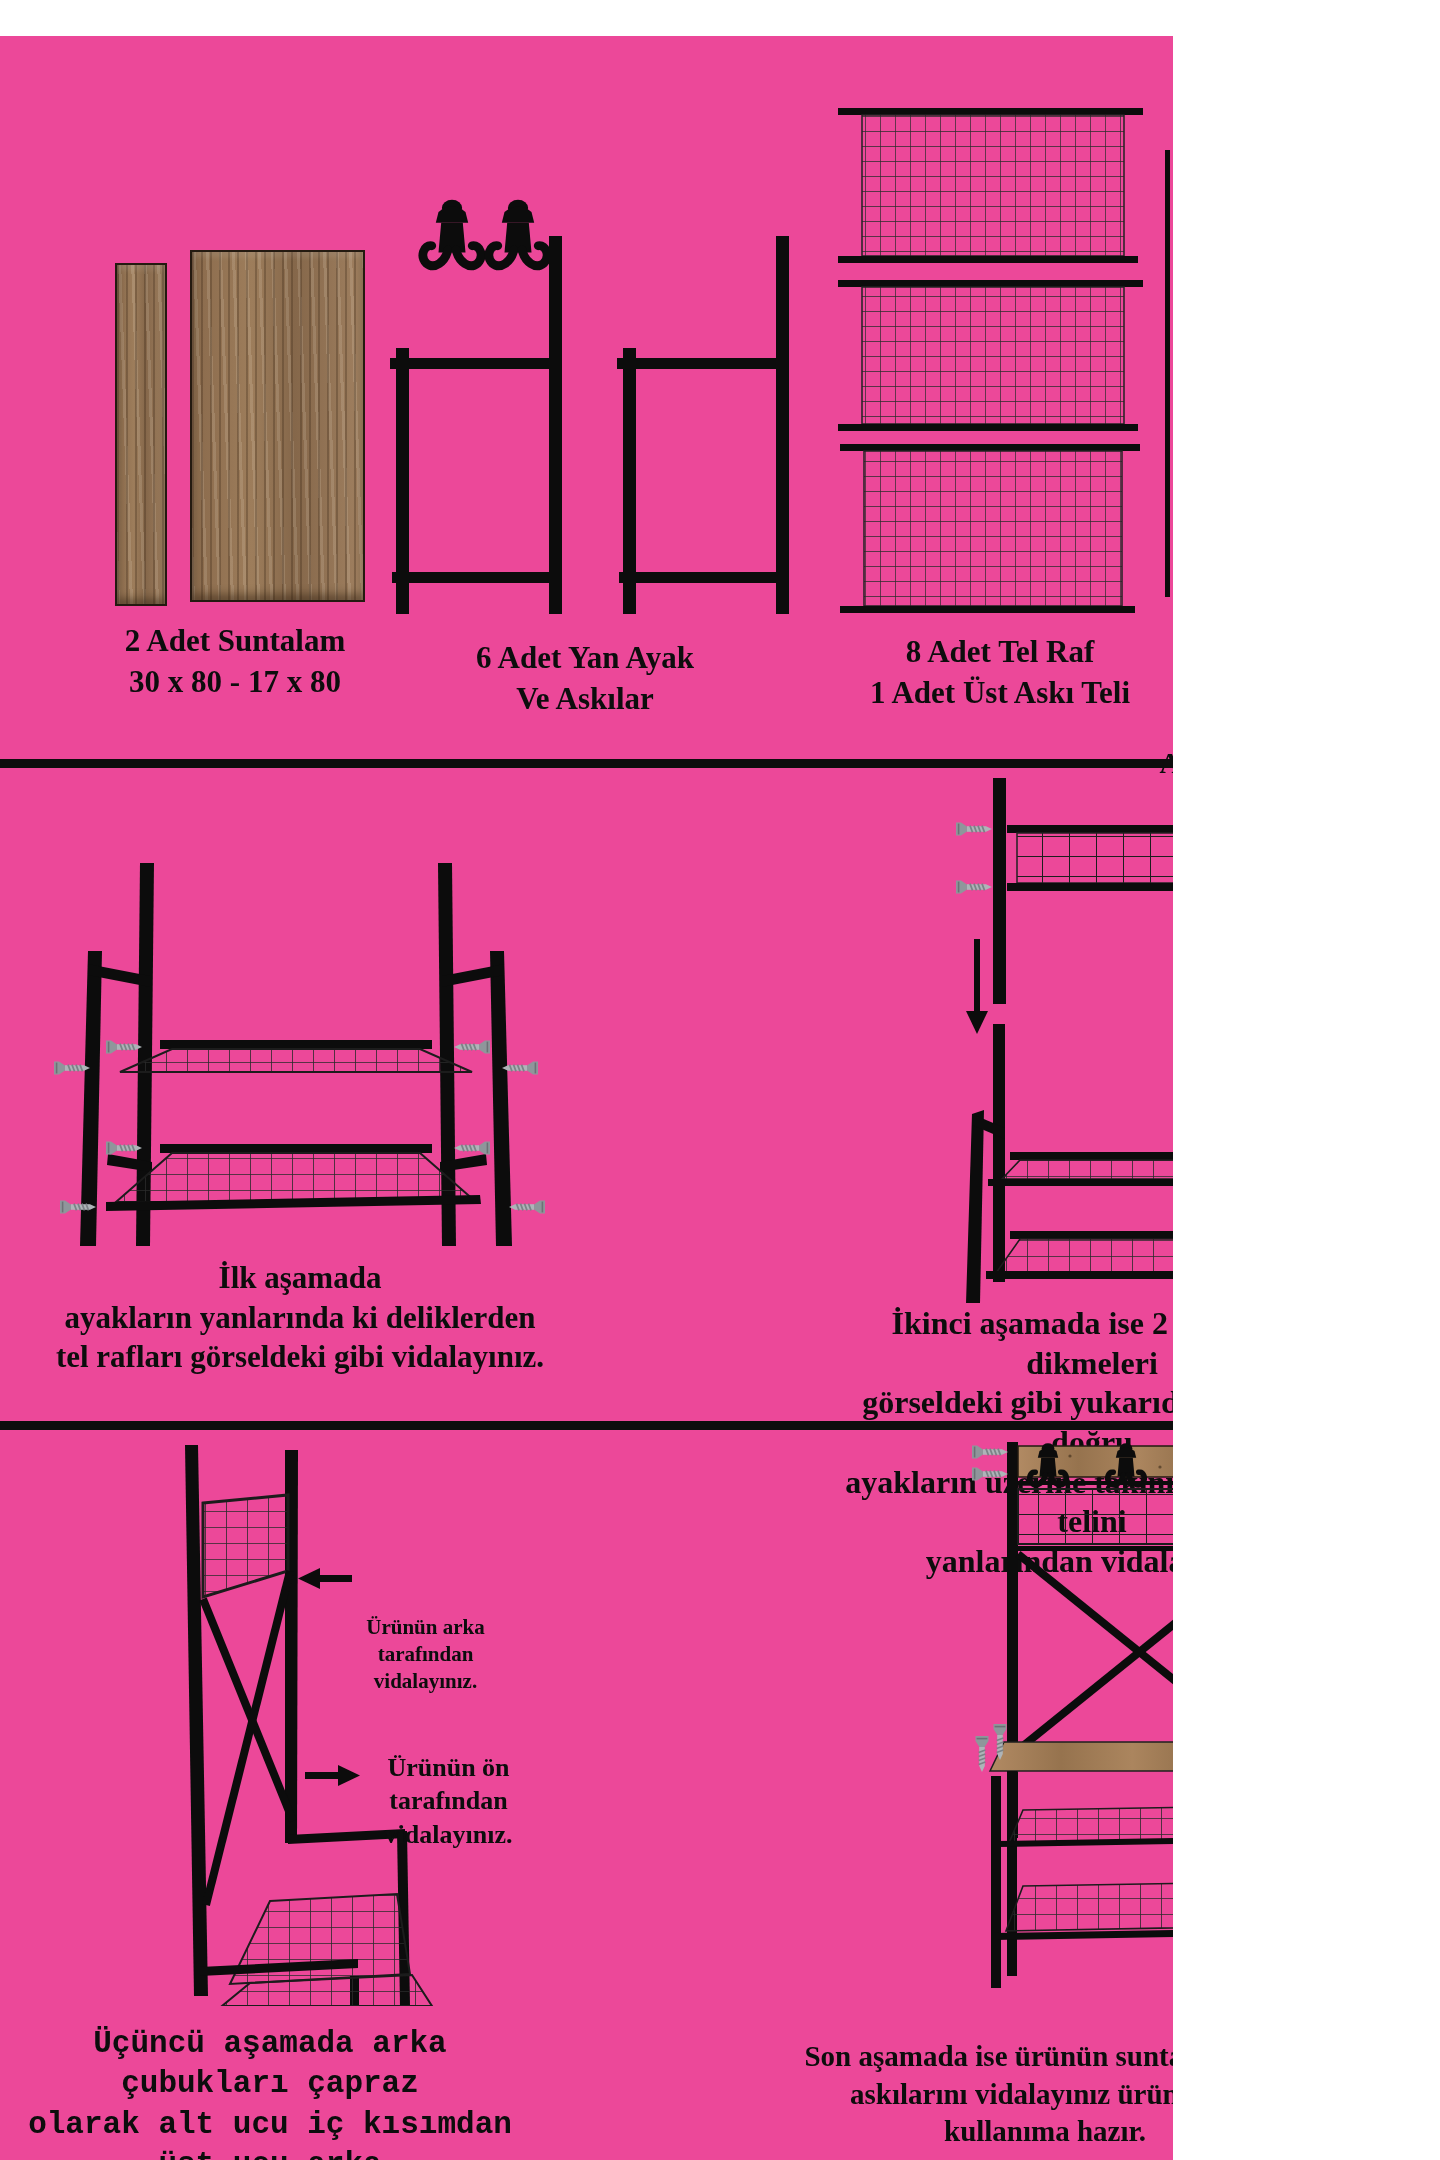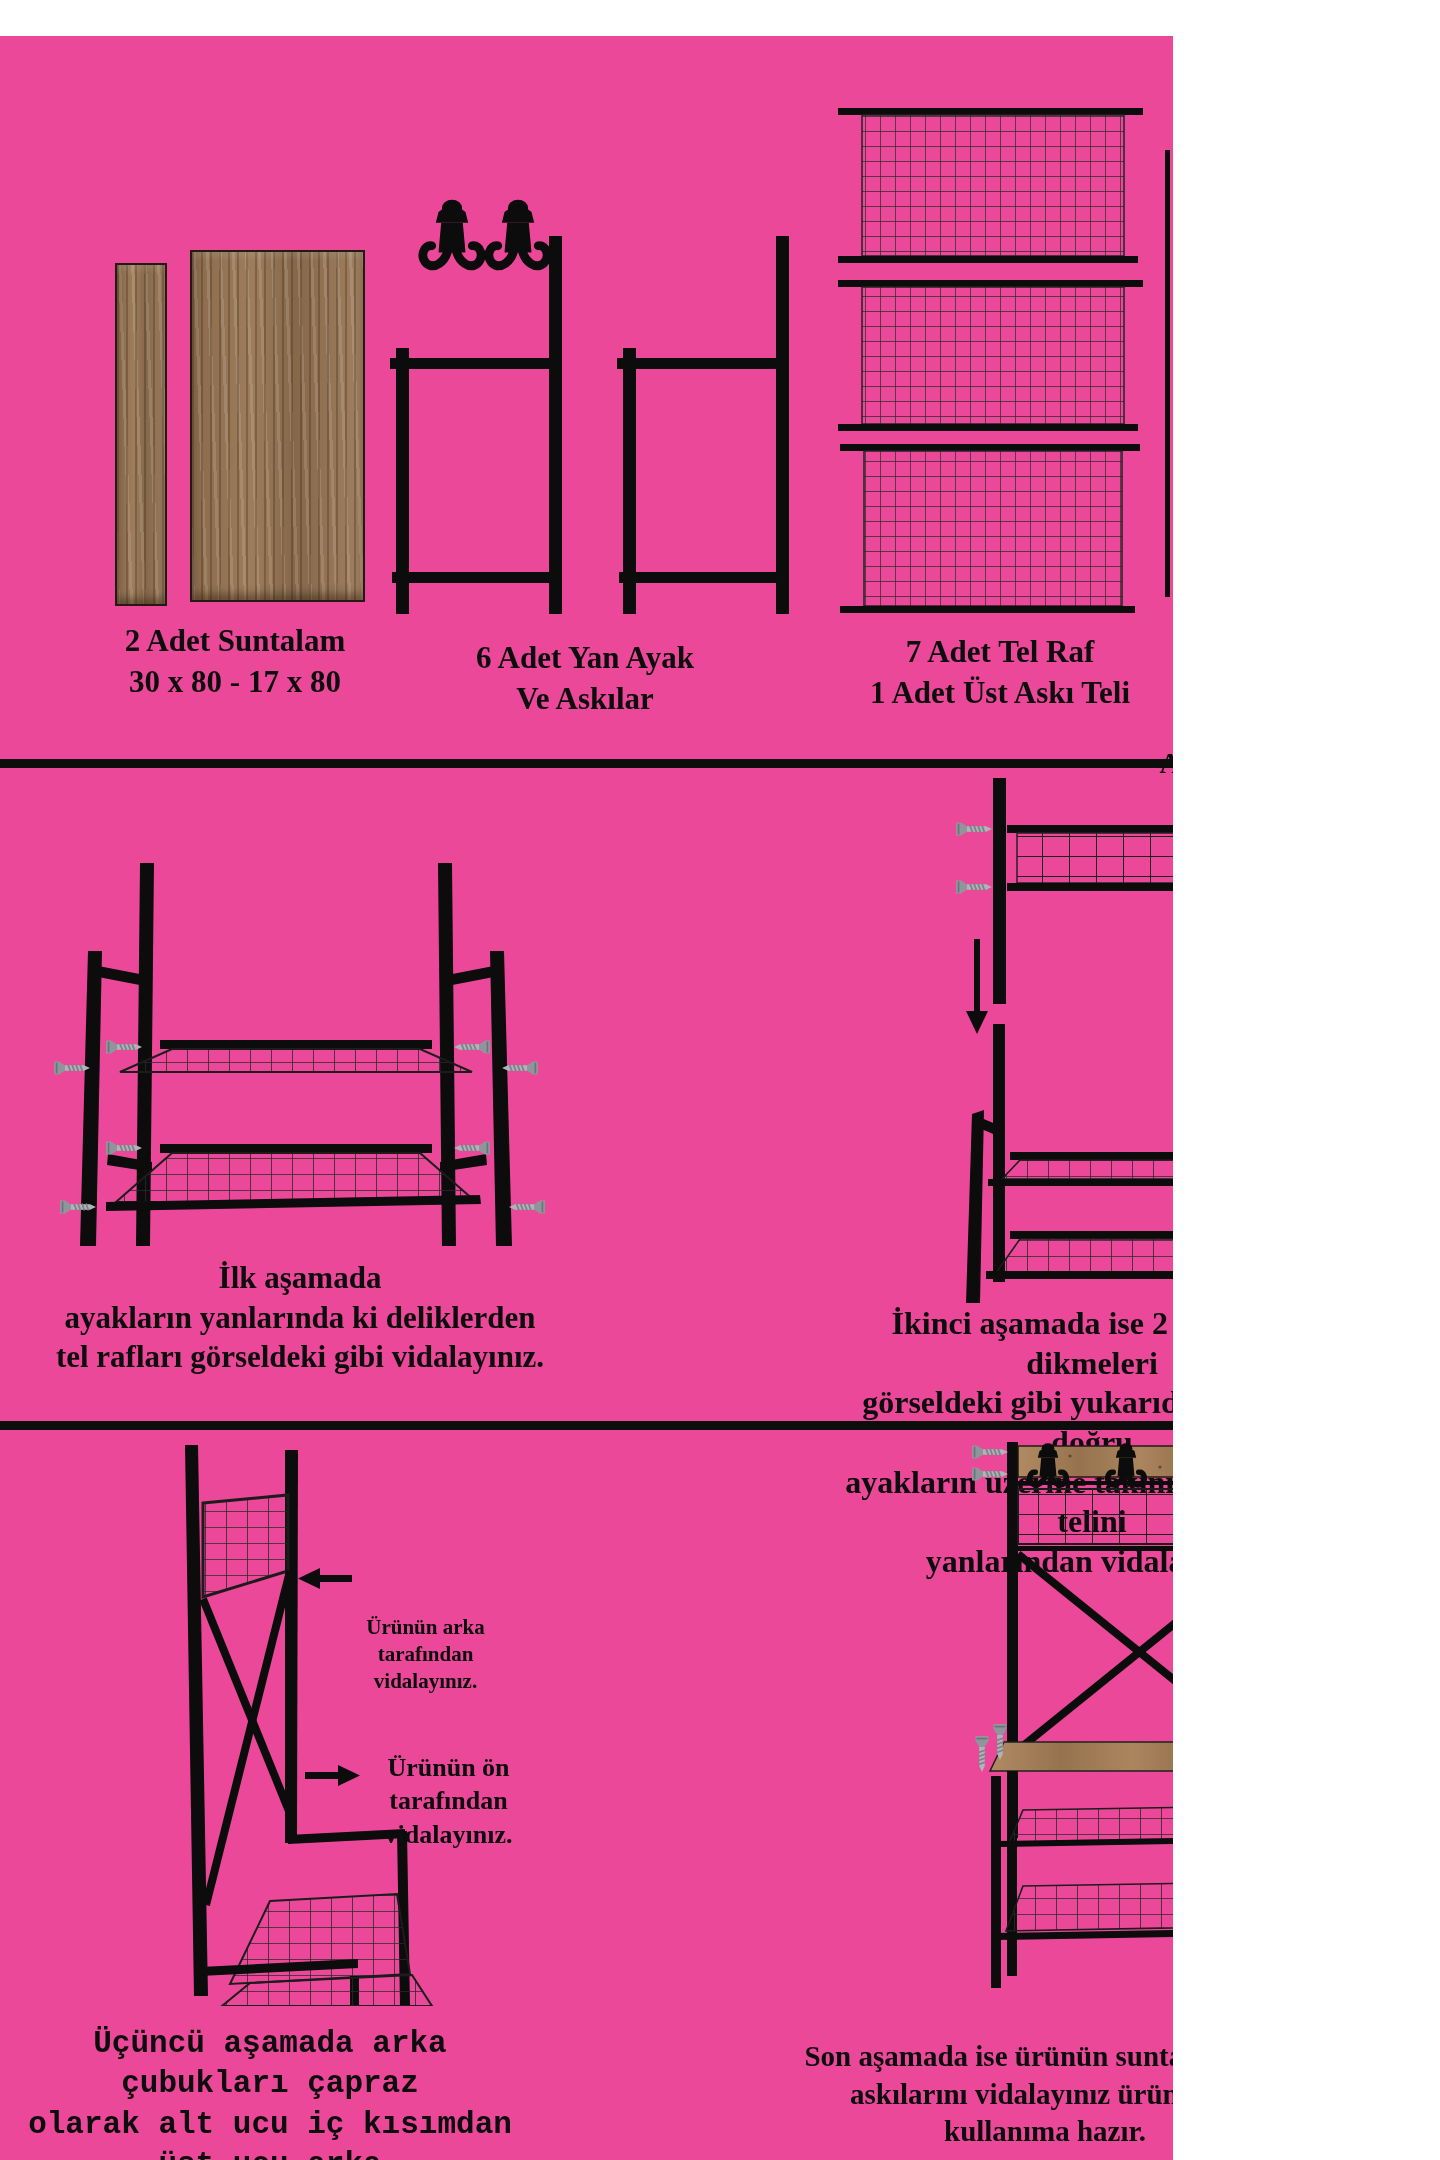--- a/index.html
+++ b/index.html
@@ -111,21 +111,21 @@
         <polygon points="399,152 410,152 416,520 405,520"></polygon>
         <polygon points="421,152 432,152 438,520 427,520"></polygon>
       </g>
     </svg>
   </div>
 
   <div class="abs label" style="left:85px;top:585px;width:300px;font-size:31px;line-height:1.32;">2 Adet Suntalam
 30 x 80 - 17 x 80</div>
   <div class="abs label" style="left:430px;top:602px;width:310px;font-size:31px;line-height:1.32;">6 Adet Yan Ayak
 Ve Askılar</div>
-  <div class="abs label" style="left:830px;top:596px;width:340px;font-size:31px;line-height:1.32;">7 Adet Tel Raf
+  <div class="abs label" style="left:830px;top:596px;width:340px;font-size:31px;line-height:1.32;">8 Adet Tel Raf
 1 Adet Üst Askı Teli</div>
   <div class="abs label" style="left:1135px;top:590px;width:305px;font-size:29px;line-height:1.36;">2 Adet
 Yan Dikme
 2 Adet
 Arka Çapraz Çubuk</div>
 
   <div class="divider" style="top:723px;"></div>
 
   <div class="abs" style="left:40px;top:770px;">
     <svg width="580" height="440" viewBox="0 0 580 440">

